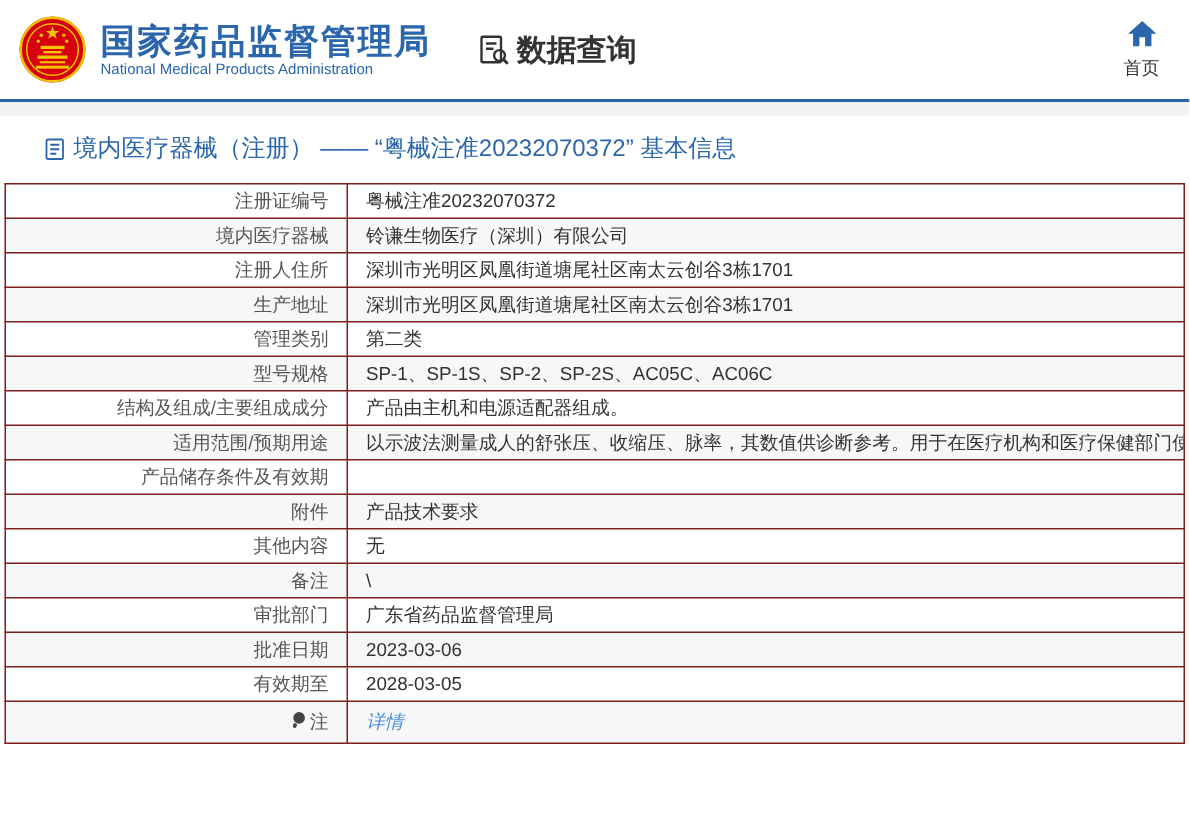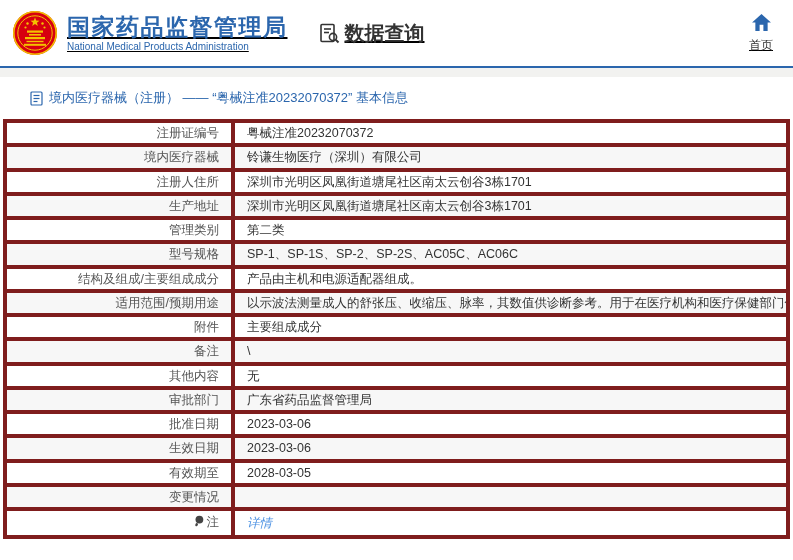--- a/index.html
+++ b/index.html
@@ -5,21 +5,21 @@
   * { box-sizing: border-box; }
   html,body { margin:0; padding:0; }
   body {
     width:793px; height:560px; overflow:hidden;
     background:#ffffff;
     font-family:"Liberation Sans","DejaVu Sans",sans-serif;
   }
   
   .header {
     height:68px; display:flex; align-items:center;
-    background:#fff; border-bottom:2px solid #2b66ad;text-decoration:underline;
+    background:#fff; border-bottom:2px solid #2b66ad;
   }
   .emblem { width:46px; height:46px; margin-left:12px; flex:0 0 auto; }
   .title-block { margin-left:9px; }
   .org-cn {
     color:#2b66ad; font-size:23px; font-weight:bold;
     letter-spacing:1.5px; line-height:1.15; white-space:nowrap;
   }
   .org-en { color:#2b66ad; font-size:10px; margin-top:1px; white-space:nowrap; }
   .data-query {
     display:flex; align-items:center; margin-left:30px;
@@ -29,31 +29,31 @@
   .header-nav { margin-left:auto; margin-right:20px; display:flex; gap:32px; }
   .nav-item {
     display:flex; flex-direction:column; align-items:center;
     font-size:12px; color:#333; cursor:pointer; white-space:nowrap;text-align:center;
   }
   .nav-item .nav-ic { height:19px; display:flex; align-items:flex-end; margin-bottom:6px; }
   
   .gray-strip { height:9px; background:#f2f2f0; }
   .breadcrumb {
     display:flex; align-items:center;
-    color:#2b66ad; font-size:13px; font-weight:500;
+    color:#2b66ad; font-size:16px; font-weight:500;
     padding:12px 0 11px 30px; white-space:nowrap;
   }
   .breadcrumb .bc-icon { margin-right:6px; display:flex; }
   
   .reg-table {
     border-collapse:collapse; table-layout:fixed;
     width:787px; margin:1px 3px 0 3px;
   }
   .reg-table td {
-    border:4px solid #7f1d1d; font-size:12.5px;
+    border:1px solid #7f1d1d; font-size:12.5px;
     height:23px; padding:2px 12px; line-height:1.3;
     overflow:hidden; white-space:nowrap;
   }
   .reg-table td.label {
     width:228px; text-align:right; color:#555;
   }
   .reg-table td.value { color:#333; }
   .reg-table tr:nth-child(even) td { background:#f7f7f7; }
   .reg-table tr.row-note td { height:28px; }
   a.detail { color:#4a90e2; text-decoration:none; cursor:pointer;font-style:italic; }
@@ -150,50 +150,46 @@
       </tr>
       <tr>
         <td class="label">结构及组成/主要组成成分</td>
         <td class="value">产品由主机和电源适配器组成。</td>
       </tr>
       <tr>
         <td class="label">适用范围/预期用途</td>
         <td class="value">以示波法测量成人的舒张压、收缩压、脉率，其数值供诊断参考。用于在医疗机构和医疗保健部门使用。</td>
       </tr>
       <tr>
+        <td class="label">产品储存条件及有效期</td>
+        <td class="value"></td>
+      </tr>
+      <tr>
         <td class="label">附件</td>
-        <td class="value">主要组成成分</td>
+        <td class="value">产品技术要求</td>
+      </tr>
+      <tr>
+        <td class="label">其他内容</td>
+        <td class="value">无</td>
       </tr>
       <tr>
         <td class="label">备注</td>
         <td class="value">\</td>
-      </tr>
-      <tr>
-        <td class="label">其他内容</td>
-        <td class="value">无</td>
       </tr>
       <tr>
         <td class="label">审批部门</td>
         <td class="value">广东省药品监督管理局</td>
       </tr>
       <tr>
         <td class="label">批准日期</td>
         <td class="value">2023-03-06</td>
       </tr>
       <tr>
-        <td class="label">生效日期</td>
-        <td class="value">2023-03-06</td>
-      </tr>
-      <tr>
         <td class="label">有效期至</td>
         <td class="value">2028-03-05</td>
-      </tr>
-      <tr>
-        <td class="label">变更情况</td>
-        <td class="value"></td>
       </tr>
       <tr class="row-note">
         <td class="label"><span class="note-ic"><svg width="10" height="12" viewBox="0 0 10 12">
               <circle cx="5.4" cy="4.6" r="3.9" fill="#444"></circle>
               <rect x="1.4" y="8.1" width="2.4" height="3.2" rx="1.1" fill="#444" transform="rotate(22 2.6 9.7)"></rect>
             </svg></span>注</td>
         <td class="value"><a class="detail">详情</a></td>
       </tr>
     </tbody>
 </table>

